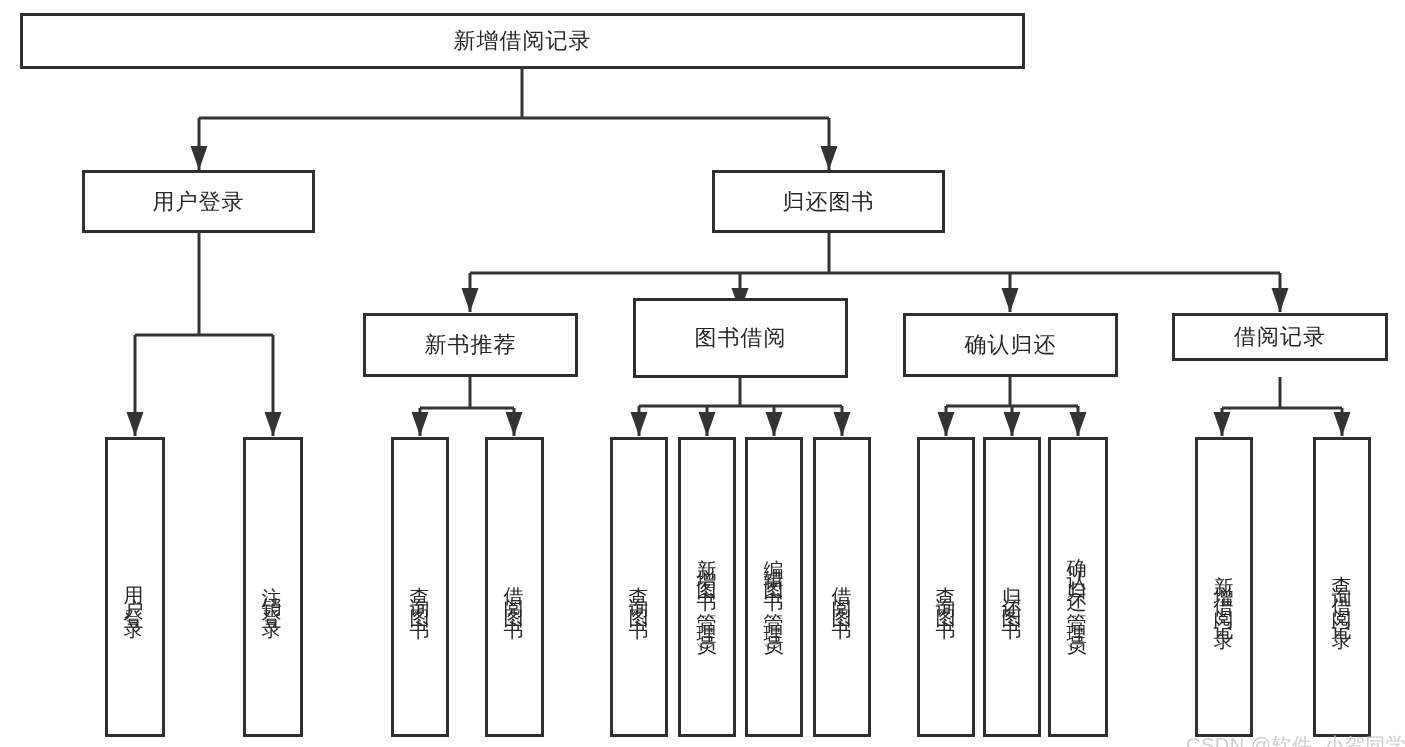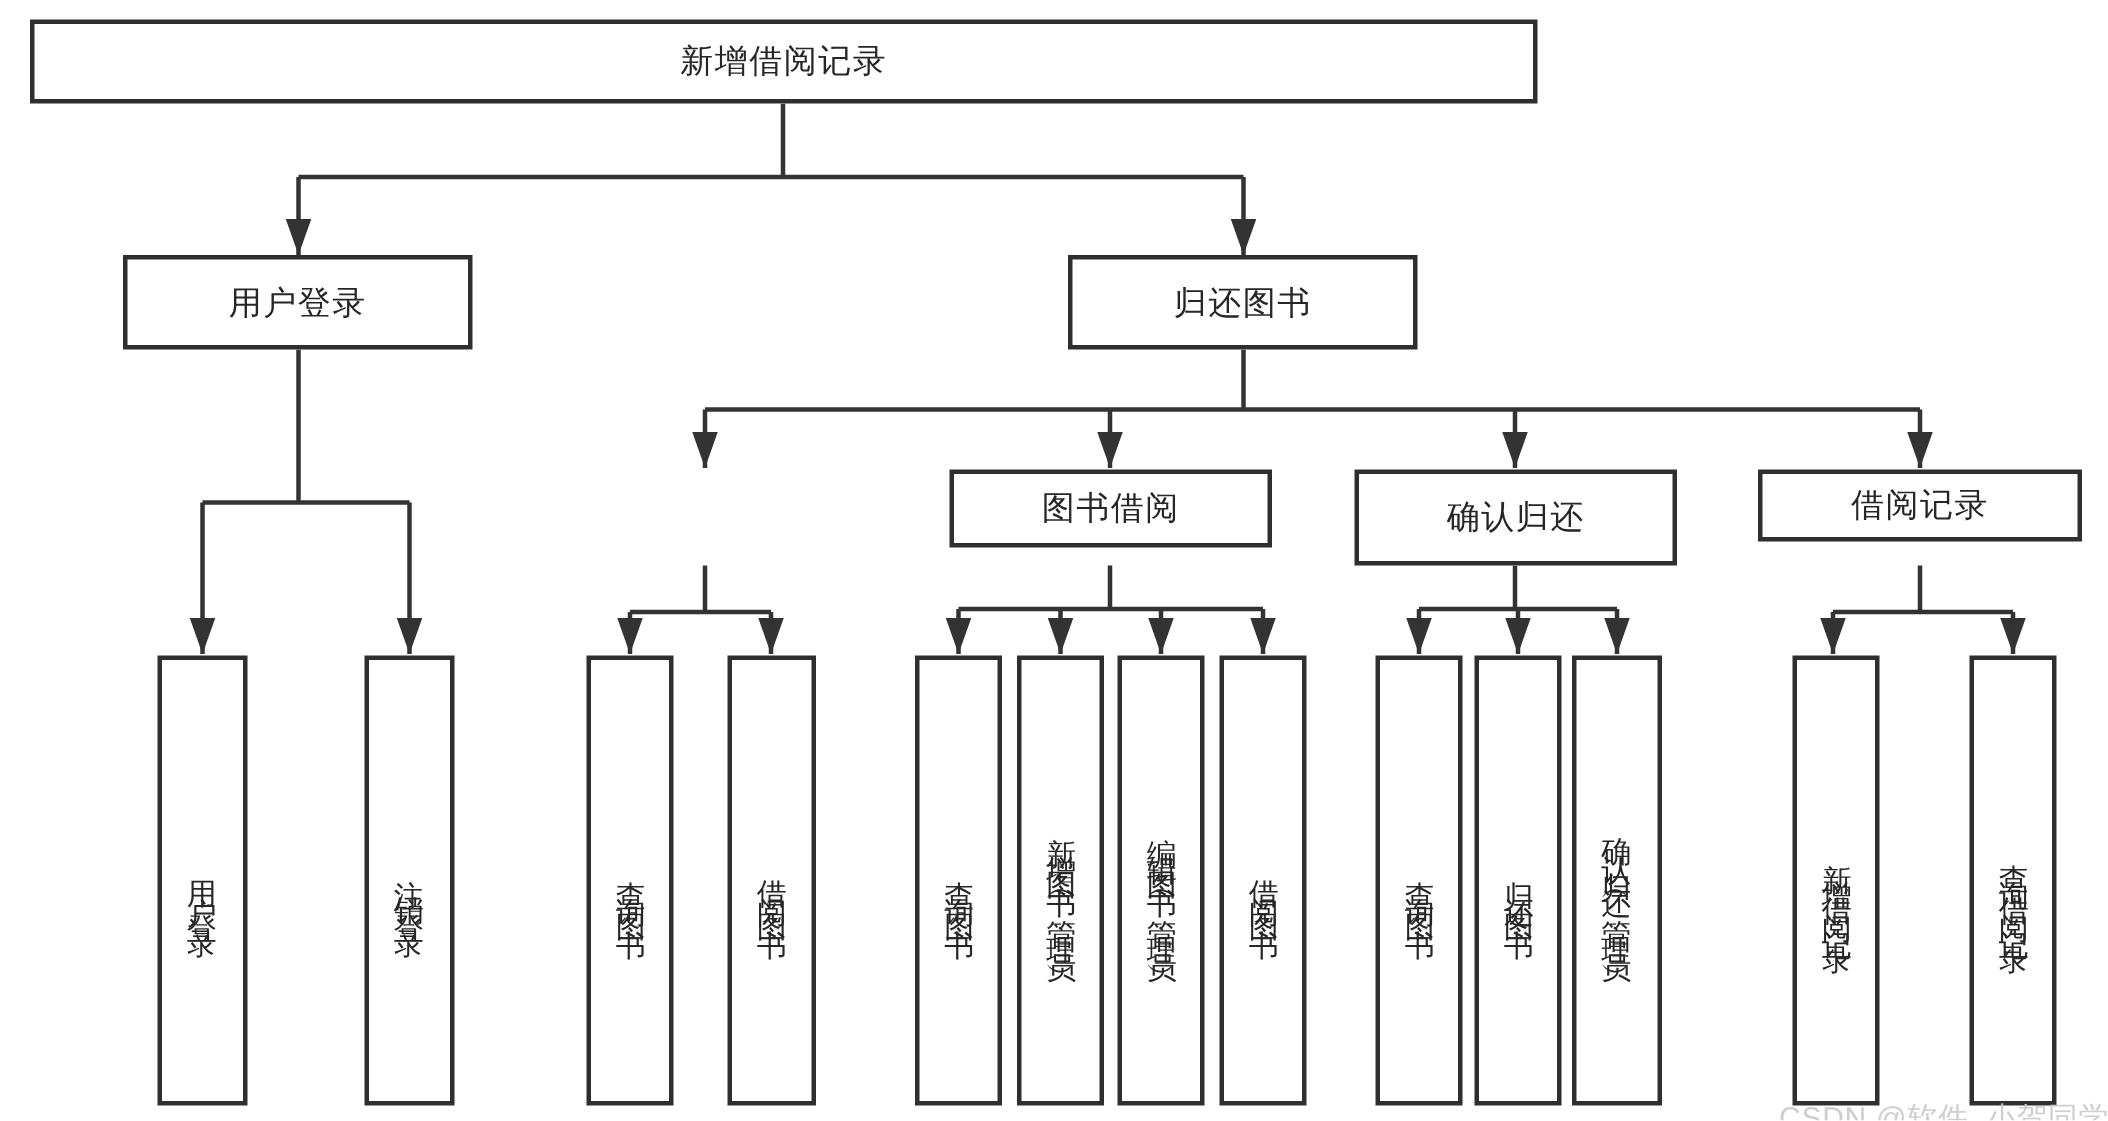--- a/index.html
+++ b/index.html
@@ -86,21 +86,22 @@
     <line x1="1222" y1="408" x2="1342" y2="408"></line>
     <line x1="1222" y1="408" x2="1222" y2="436" marker-end="url(#arrow)"></line>
     <line x1="1342" y1="408" x2="1342" y2="436" marker-end="url(#arrow)"></line>
   </svg>
 
   <div class="hbox" style="left:20px;top:13px;width:1005px;height:56px">新增借阅记录</div>
 
   <div class="hbox" style="left:82px;top:170px;width:233px;height:63px">用户登录</div>
   <div class="hbox" style="left:712px;top:170px;width:233px;height:63px">归还图书</div>
 
-  <div class="hbox" style="left:633px;top:313px;width:215px;height:52px">图书借阅</div>
+  <div class="hbox" style="left:363px;top:313px;width:215px;height:64px">新书推荐</div>
+  <div class="hbox" style="left:633px;top:298px;width:215px;height:80px">图书借阅</div>
   <div class="hbox" style="left:903px;top:313px;width:215px;height:64px">确认归还</div>
   <div class="hbox" style="left:1172px;top:313px;width:216px;height:48px">借阅记录</div>
 
   <div class="vbox" style="left:105px;width:60px">用户登录</div>
   <div class="vbox" style="left:243px;width:60px">注销登录</div>
 
   <div class="vbox" style="left:391px;width:58px">查询图书</div>
   <div class="vbox" style="left:485px;width:59px">借阅图书</div>
 
   <div class="vbox" style="left:610px;width:58px">查询图书</div>

